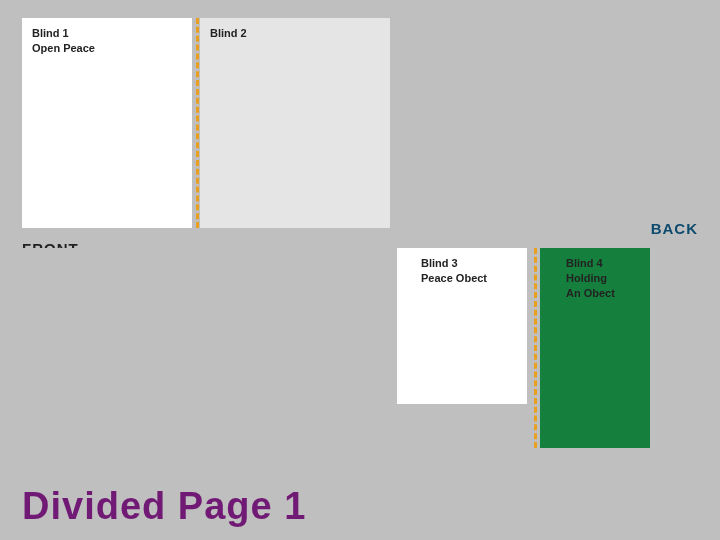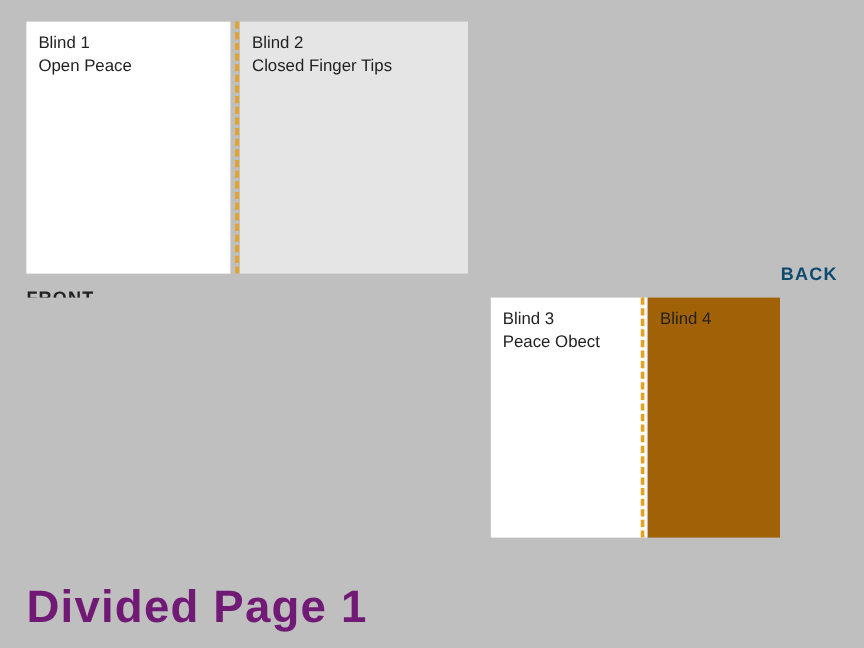--- a/index.html
+++ b/index.html
@@ -73,35 +73,34 @@
       height: 200px;
       background: #c0bfbf;
     }
 
     
     .box-blind3 {
       position: absolute;
       top: 248px;
       left: 397px;
       width: 130px;
-      height: 200px;
+      height: 156px;
       background: #ffffff;
-      padding: 8px 10px;
-      margin-left: 12px;
+      padding: 8px 24px;
     }
 
     
     .box-blind4 {
       position: absolute;
       top: 248px;
       left: 540px;
       width: 110px;
       height: 200px;
-      background: #a16207;
-      padding: 8px 10px;
+      background: #15803d;
+      padding: 8px 26px;
     }
 
     
     .name-table-box {
       position: absolute;
       top: 240px;
       right: 22px;
       width: 68px;
       background: #ffffff;
       border: 1px solid #ccc;
@@ -119,22 +118,22 @@
       position: absolute;
       bottom: 12px;
       left: 22px;
       font-size: 38px;
       font-weight: bold;
       color: #701a75;
       letter-spacing: 1px;
     }
 
     .box-text-title {
-      font-size: 14px;
-      font-weight: normal;
+      font-size: 11px;
+      font-weight: bold;
       color: #222;
       line-height: 1.35;
     }
 
     
     .dashed-line {
       border: none;
       border-left: 3px dashed #e8a020;
       height: 100%;
       width: 0;
@@ -153,21 +152,20 @@
     </div>
   </div>
 
   <div style="position:absolute; top:18px; left:196px; width:4px; height:210px;">
     <div class="dashed-line"></div>
   </div>
 
   <div class="box-blind2">
     <div class="box-text-title">
       <span>Blind 2</span><br>
-      <span>Closed Finger Tips</span>
     </div>
   </div>
 
   <div class="back-label">BACK</div>
 
   <div class="front-label">FRONT</div>
 
 
   <div class="box-front"></div>
 
@@ -178,18 +176,19 @@
     </div>
   </div>
 
   <div style="position:absolute; top:248px; left:534px; width:4px; height:200px;">
     <div class="dashed-line"></div>
   </div>
 
   <div class="box-blind4">
     <div class="box-text-title">
       <span>Blind 4</span><br>
+      <span>Holding An Obect</span>
     </div>
   </div>
 
   <div class="divided-page-title">Divided Page 1</div>
 
 </div>
 
 </body></html>

